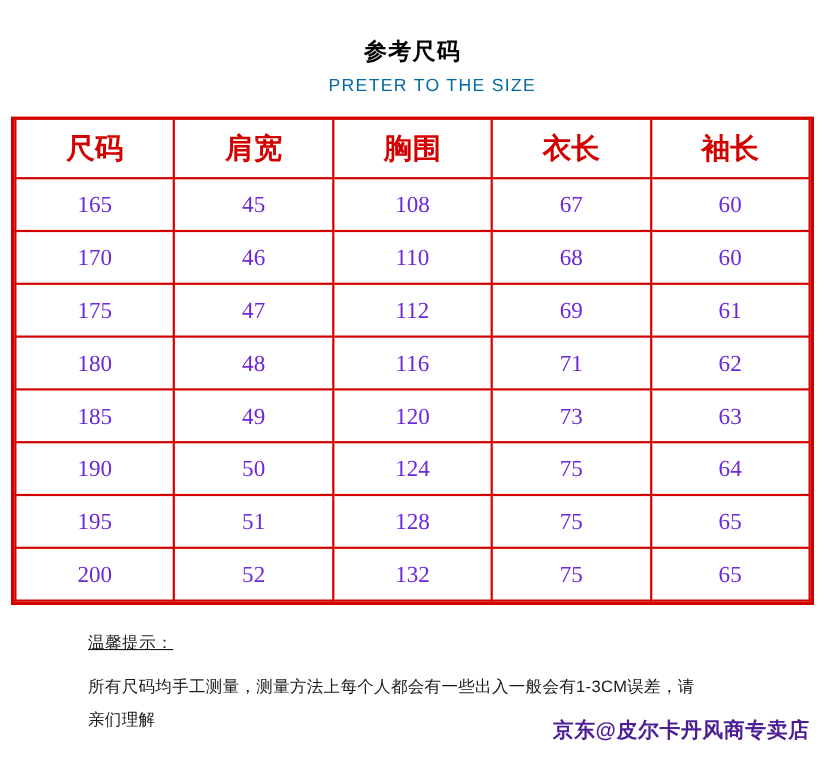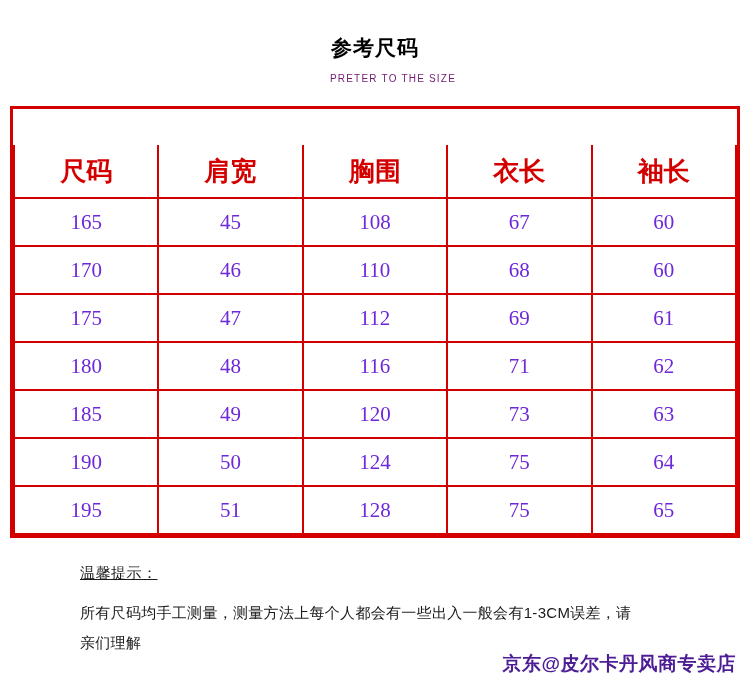--- a/index.html
+++ b/index.html
@@ -25,37 +25,36 @@
     padding-top: 34px;
   }
   .title-cn {
     font-size: 21px;
     font-weight: bold;
     color: #000000;
     letter-spacing: 1px;
     line-height: 28px;
   }
   .title-en {
-    font-size: 10px;
-    color: #701a75;
+    font-size: 16px;
+    color: #0369a1;
     letter-spacing: 1.2px;
     line-height: 22px;
     margin-top: 6px;
     margin-left: 36px;
   }
   .table-wrap {
     margin: 16px 10px 0 10px;
     border: 3px solid #d40000;
     box-sizing: border-box;
   }
   table.size-table {
     width: 100%;
     border-collapse: collapse;
     table-layout: fixed;
-    margin-top: 36px;
   }
   table.size-table th,
   table.size-table td {
     border: 2px solid #d40000;
     text-align: center;
     font-family: "Liberation Serif", serif;
   }
   table.size-table th {
     height: 50px;
     font-size: 26px;
@@ -164,20 +163,27 @@
           <td>75</td>
           <td>64</td>
         </tr>
         <tr>
           <td>195</td>
           <td>51</td>
           <td>128</td>
           <td>75</td>
           <td>65</td>
         </tr>
+        <tr>
+          <td>200</td>
+          <td>52</td>
+          <td>132</td>
+          <td>75</td>
+          <td>65</td>
+        </tr>
       </tbody>
     </table>
   </div>
 
   <div class="notes">
     <div class="note-head">温馨提示：</div>
     <div class="note-body">所有尺码均手工测量，测量方法上每个人都会有一些出入一般会有1-3CM误差，请亲们理解</div>
   </div>
 
   <div class="shop-line">京东@皮尔卡丹风商专卖店</div>

